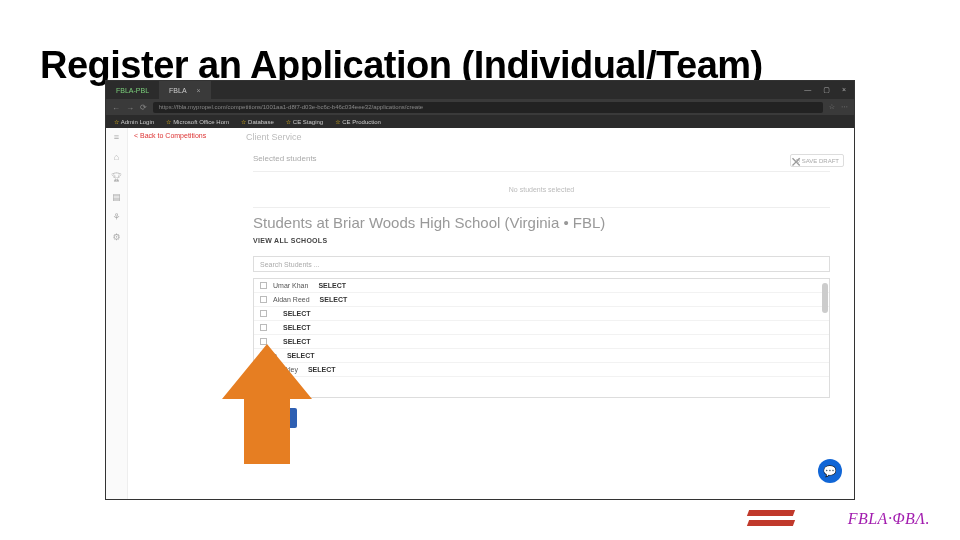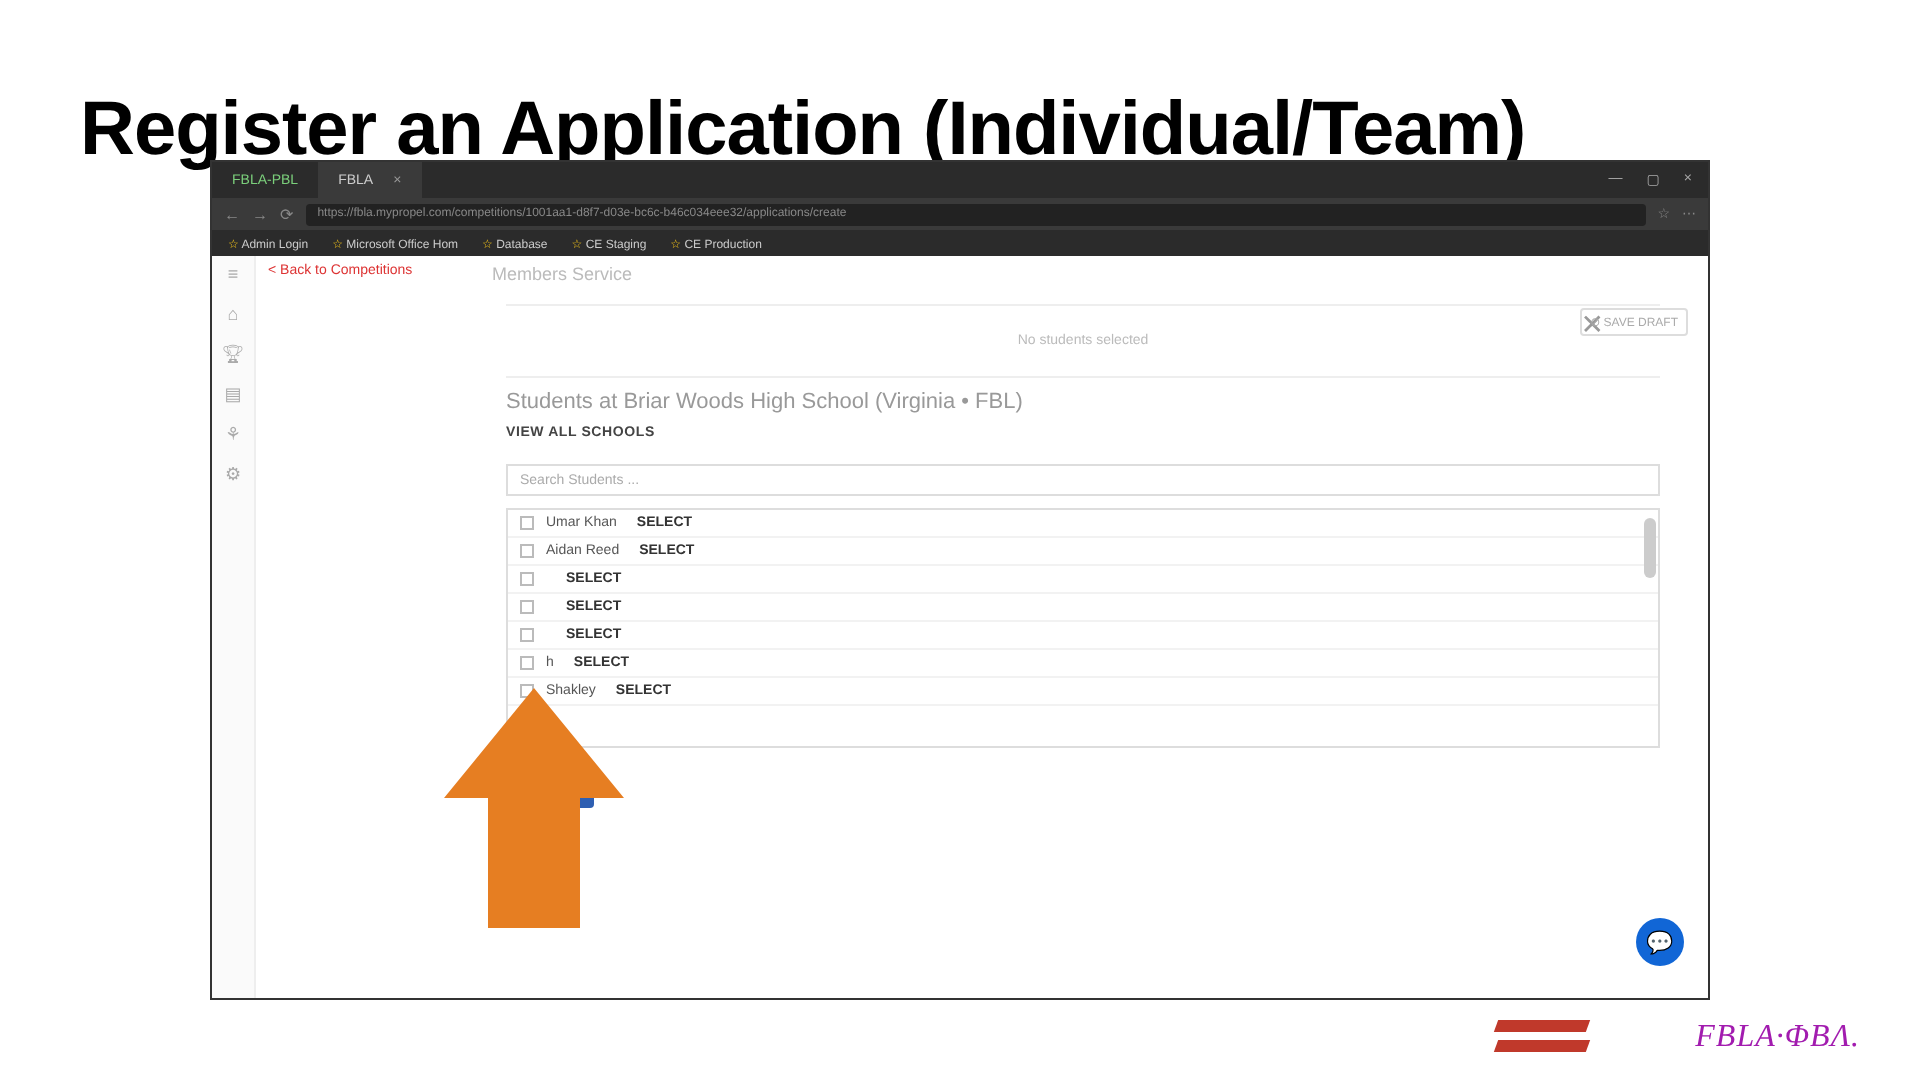--- a/index.html
+++ b/index.html
@@ -43,21 +43,21 @@
   
   .modal { position: absolute; left: 135px; top: 24px; right: 12px; bottom: 12px; background: #fff; }
   .modal-close { position: absolute; right: 40px; top: 2px; font-size: 14px; color: #999; cursor: pointer; }
   .save-draft { position: absolute; right: -2px; top: 2px; font-size: 6px; color: #aaa; border: 1px solid #ddd; padding: 2px 4px; border-radius: 2px; }
 
   .modal-title { font-size: 12px; color: #888; padding: 8px 12px 0; }
   .modal-sub { font-size: 8px; color: #aaa; padding: 2px 12px 8px; }
   .modal-hr { border: none; border-top: 1px solid #eee; margin: 0 12px; }
   .no-students { text-align: center; font-size: 7px; color: #bbb; padding: 14px 0; }
 
-  .school-line { font-size: 11px; color: #999; padding: 6px 12px 4px; }
+  .school-line { font-size: 15px; color: #999; padding: 6px 12px 4px; }
   .view-all { font-size: 7px; font-weight: 700; color: #444; padding: 2px 12px 8px; letter-spacing: 0.3px; }
 
   .search-box { margin: 4px 12px 6px; border: 1px solid #ddd; height: 16px; font-size: 7px; color: #aaa; padding: 0 6px; display: flex; align-items: center; background: #fff; }
 
   .student-list { margin: 0 12px; border: 1px solid #ddd; height: 120px; overflow: hidden; position: relative; background: #fff; }
   .student-row { display: flex; align-items: center; gap: 6px; font-size: 7px; color: #555; padding: 3px 6px; border-bottom: 1px solid #f2f2f2; }
   .student-row .chk { width: 7px; height: 7px; border: 1px solid #bbb; flex-shrink: 0; }
   .student-row .sel { font-weight: 700; color: #333; margin-left: 4px; }
   .scroll-thumb { position: absolute; right: 1px; top: 4px; width: 6px; height: 30px; background: #ccc; border-radius: 3px; }
 
@@ -124,27 +124,28 @@
     <div class="left-rail">
       <span>≡</span>
       <span>⌂</span>
       <span>🏆︎</span>
       <span>▤</span>
       <span>⚘</span>
       <span>⚙</span>
     </div>
 
     <div class="back-comp">&lt; Back to Competitions</div>
-    <div class="page-crumb">Members Service</div>
+    <div class="page-crumb">Client Service</div>
 
 
     <div class="modal">
       <div class="modal-close">✕</div>
       <div class="save-draft">⊘ SAVE DRAFT</div>
 
+      <div class="modal-sub">Selected students</div>
       <hr class="modal-hr">
       <div class="no-students">No students selected</div>
       <hr class="modal-hr">
 
       <div class="school-line">Students at Briar Woods High School (Virginia • FBL)</div>
       <div class="view-all">VIEW ALL SCHOOLS</div>
 
       <div class="search-box">Search Students ...</div>
 
       <div class="student-list">

